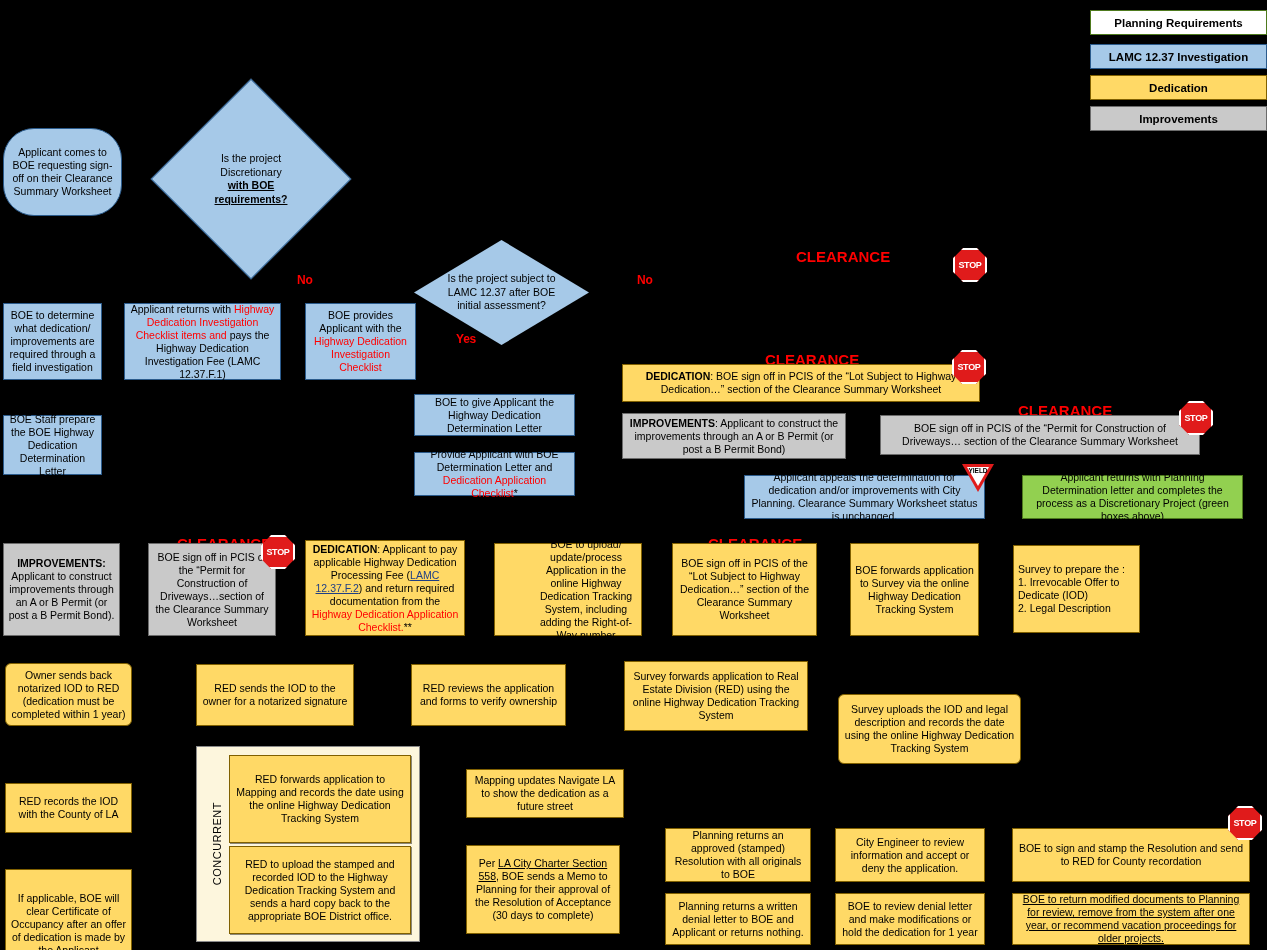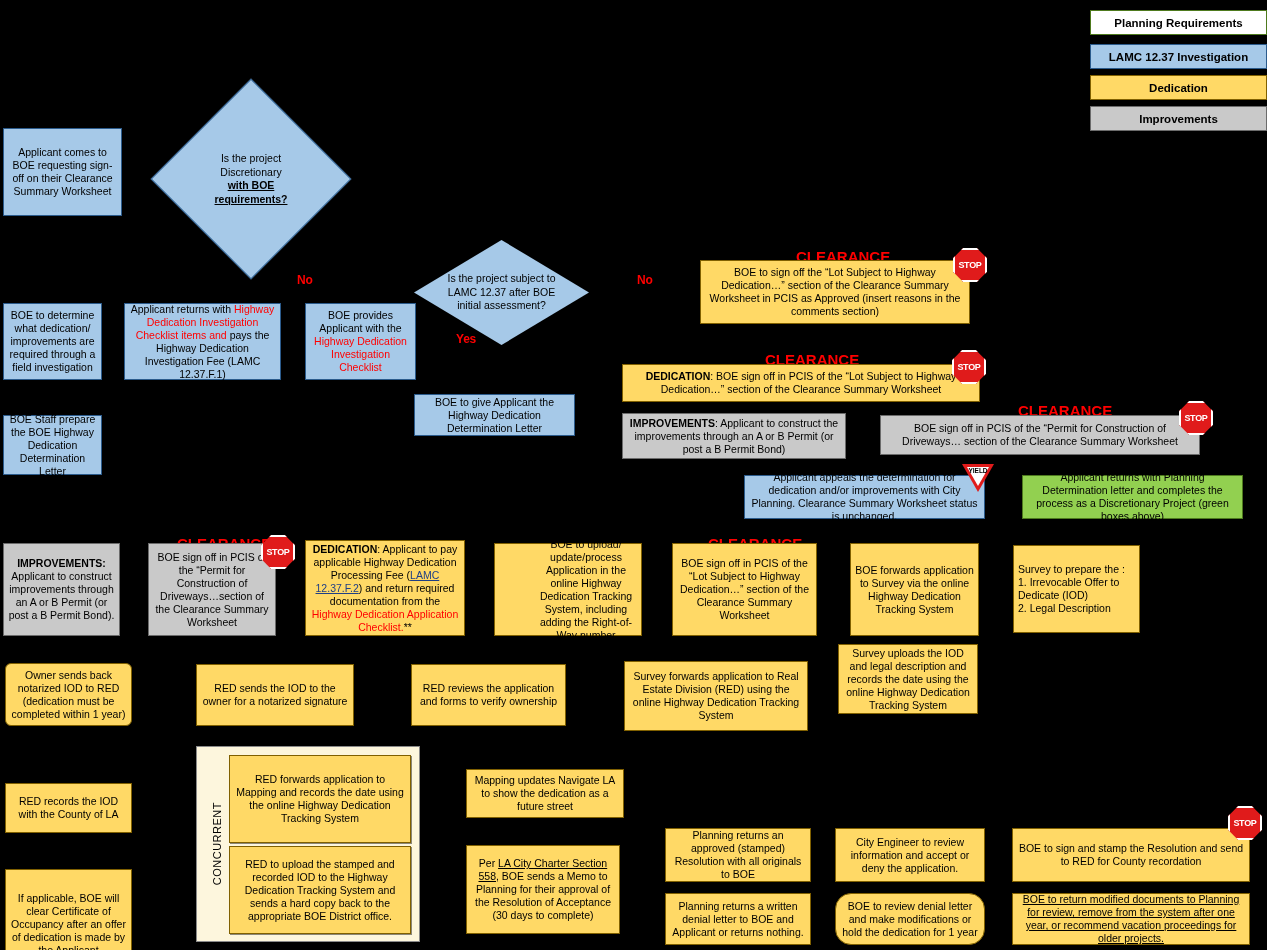--- a/index.html
+++ b/index.html
@@ -189,21 +189,21 @@
   <div class="legend blue" style="top:44px;background:#a6c9e8;border:1px solid #2b5b8c;">
     <span>LAMC 12.37 Investigation</span>
   </div>
   <div class="legend yellow" style="top:75px;background:#ffd966;border:1px solid #806000;">
     <span>Dedication</span>
   </div>
   <div class="legend gray" style="top:106px;background:#c9c9c9;border:1px solid #6b6b6b;">
     <span>Improvements</span>
   </div>
 
-  <div class="node blue" style="left:3px;top:128px;width:119px;height:88px;">
+  <div class="node blue" style="left:3px;top:128px;width:119px;height:88px;border-radius:31px;">
     <span class="inner">Applicant comes to BOE requesting sign-off on their Clearance Summary Worksheet</span>
   </div>
 
   <div class="diamond-wrap" style="left:180px;top:108px;width:142px;height:142px;">
     <div class="diamond-shape"></div>
     <div class="diamond-text">
       <div>
         <div>Is the project</div>
         <div>Discretionary</div>
         <div class="bold ul">with BOE</div>
@@ -234,35 +234,35 @@
         <div>LAMC 12.37 after BOE</div>
         <div>initial assessment?</div>
       </div>
     </div>
   </div>
 
   <div class="red-label" style="left:637px;top:273px;">No</div>
   <div class="red-label" style="left:456px;top:332px;">Yes</div>
 
   <div class="clearance-label" style="left:796px;top:248px;">CLEARANCE</div>
-  <div class="node yellow" style="left:700px;top:260px;width:270px;height:64px;">
-    <span class="inner">BOE to sign off the “Lot Subject to Highway Dedication…” section of the Clearance Summary Worksheet in PCIS as Approved (insert reasons in the comments section)</span>
-  </div>
   <div class="stop-sign" style="left:953px;top:248px;">
     <span>STOP</span>
   </div>
 
   <div class="node blue" style="left:3px;top:415px;width:99px;height:60px;">
     <span class="inner">BOE Staff prepare the BOE Highway Dedication Determination Letter</span>
   </div>
 
   <div class="node blue" style="left:414px;top:394px;width:161px;height:42px;">
     <span class="inner">BOE to give Applicant the Highway Dedication Determination Letter</span>
   </div>
 
+  <div class="node blue" style="left:414px;top:452px;width:161px;height:44px;">
+    <span class="inner"><span>Provide Applicant with BOE Determination Letter and </span><span class="red-txt">Dedication Application Checklist</span><span>*</span></span>
+  </div>
 
   <div class="clearance-label" style="left:765px;top:351px;">CLEARANCE</div>
   <div class="node yellow" style="left:622px;top:364px;width:358px;height:38px;">
     <span class="inner"><span class="bold">DEDICATION</span><span>: BOE sign off in PCIS of the “Lot Subject to Highway Dedication…” section of the Clearance Summary Worksheet</span></span>
   </div>
   <div class="stop-sign" style="left:952px;top:350px;">
     <span>STOP</span>
   </div>
 
   <div class="node gray" style="left:622px;top:413px;width:224px;height:46px;">
@@ -336,21 +336,21 @@
   </div>
 
   <div class="node yellow" style="left:411px;top:664px;width:155px;height:62px;">
     <span class="inner">RED reviews the application and forms to verify ownership</span>
   </div>
 
   <div class="node yellow" style="left:624px;top:661px;width:184px;height:70px;">
     <span class="inner">Survey forwards application to Real Estate Division (RED) using the online Highway Dedication Tracking System</span>
   </div>
 
-  <div class="node yellow" style="left:838px;top:644px;width:140px;height:70px;">
+  <div class="node yellow" style="left:838px;top:694px;width:183px;height:70px;border-radius:6px;">
     <span class="inner">Survey uploads the IOD and legal description and records the date using the online Highway Dedication Tracking System</span>
   </div>
 
   <div class="concurrent-group" style="left:196px;top:746px;width:224px;height:196px;">
     <div class="concurrent-label">
       <span>CONCURRENT</span>
     </div>
   </div>
 
   <div class="node yellow" style="left:229px;top:755px;width:182px;height:88px;">
@@ -382,21 +382,21 @@
   </div>
 
   <div class="node yellow" style="left:665px;top:893px;width:146px;height:52px;">
     <span class="inner">Planning returns a written denial letter to BOE and Applicant or returns nothing.</span>
   </div>
 
   <div class="node yellow" style="left:835px;top:828px;width:150px;height:54px;">
     <span class="inner">City Engineer to review information and accept or deny the application.</span>
   </div>
 
-  <div class="node yellow" style="left:835px;top:893px;width:150px;height:52px;border-radius:16px;">
+  <div class="node yellow" style="left:835px;top:893px;width:150px;height:52px;">
     <span class="inner">BOE to review denial letter and make modifications or hold the dedication for 1 year</span>
   </div>
 
   <div class="node yellow" style="left:1012px;top:828px;width:238px;height:54px;">
     <span class="inner">BOE to sign and stamp the Resolution and send to RED for County recordation</span>
   </div>
   <div class="stop-sign" style="left:1228px;top:806px;">
     <span>STOP</span>
   </div>
 

